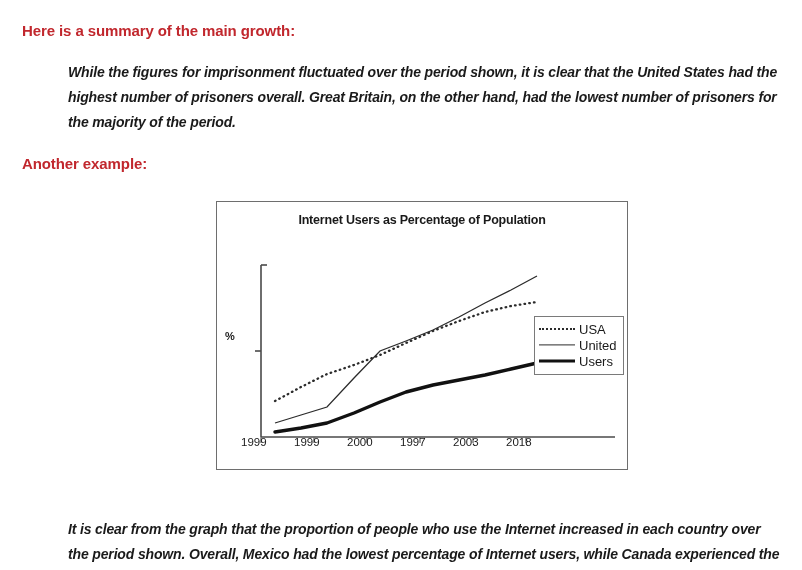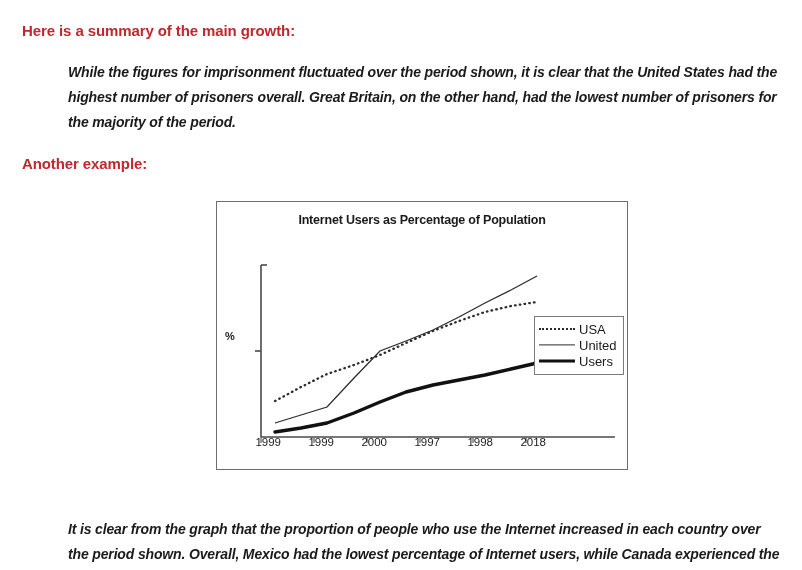--- a/index.html
+++ b/index.html
@@ -80,21 +80,21 @@
     left: 8px;
     top: 128px;
     font-size: 11px;
     font-weight: bold;
     color: #1a1a1a;
   }
   .x-tick-label {
     position: absolute;
     font-size: 11.5px;
     color: #1a1a1a;
-    text-align: right;
+    text-align: left;
     width: 40px;
     top: 234px;
   }
   .legend-box {
     position: absolute;
     left: 317px;
     top: 114px;
     width: 90px;
     border: 1.5px solid #7a7a7a;
     background: #ffffff;
@@ -179,21 +179,21 @@
 
       <polyline fill="none" stroke="#111111" stroke-width="3.4" stroke-linejoin="round" stroke-linecap="round" points="58,230 84,226 110,221 137,211 163,200 189,190 216,183 242,178 268,173 294,167 320,161"></polyline>
 
       <polyline fill="none" stroke="#2b2b2b" stroke-width="2.3" stroke-dasharray="0.6 4.2" stroke-linecap="round" points="58,199 84,185 110,172 137,163 163,153 189,141 216,129 242,119 268,110 294,104 320,100"></polyline>
     </svg>
 
     <div class="x-tick-label" style="left:24px">1999</div>
     <div class="x-tick-label" style="left:77px">1999</div>
     <div class="x-tick-label" style="left:130px">2000</div>
     <div class="x-tick-label" style="left:183px">1997</div>
-    <div class="x-tick-label" style="left:236px">1998</div>
+    <div class="x-tick-label" style="left:236px">2003</div>
     <div class="x-tick-label" style="left:289px">2018</div>
 
     <div class="legend-box">
       <div class="legend-row">
         <span class="legend-sample ls-dotted">
             <i></i>
           </span>
         <span class="legend-label">USA</span>
       </div>
       <div class="legend-row">

